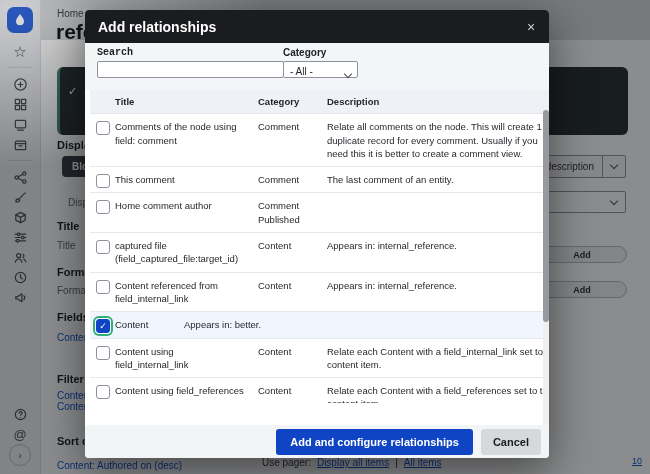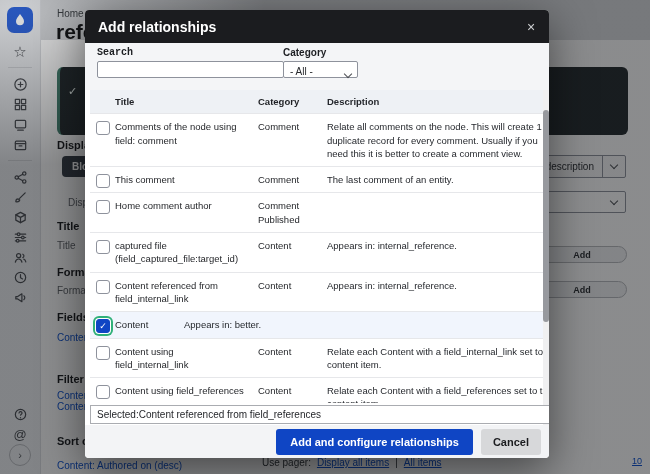--- a/index.html
+++ b/index.html
@@ -364,19 +364,18 @@
             <div class="cell c-desc">Relate each Content with a field_references set to the content item.</div>
           </div>
         </div>
     </div>
   </div>
 
   <div class="m-scroll">
     <div class="m-thumb"></div>
   </div>
 
-  <div class="selected-box">Selected:Content referenced from field_references</div>
 
   <div class="m-footer">
     <button class="btn-primary">Add and configure relationships</button>
     <button class="btn-cancel">Cancel</button>
   </div>
 </div>
 
 </body></html>

